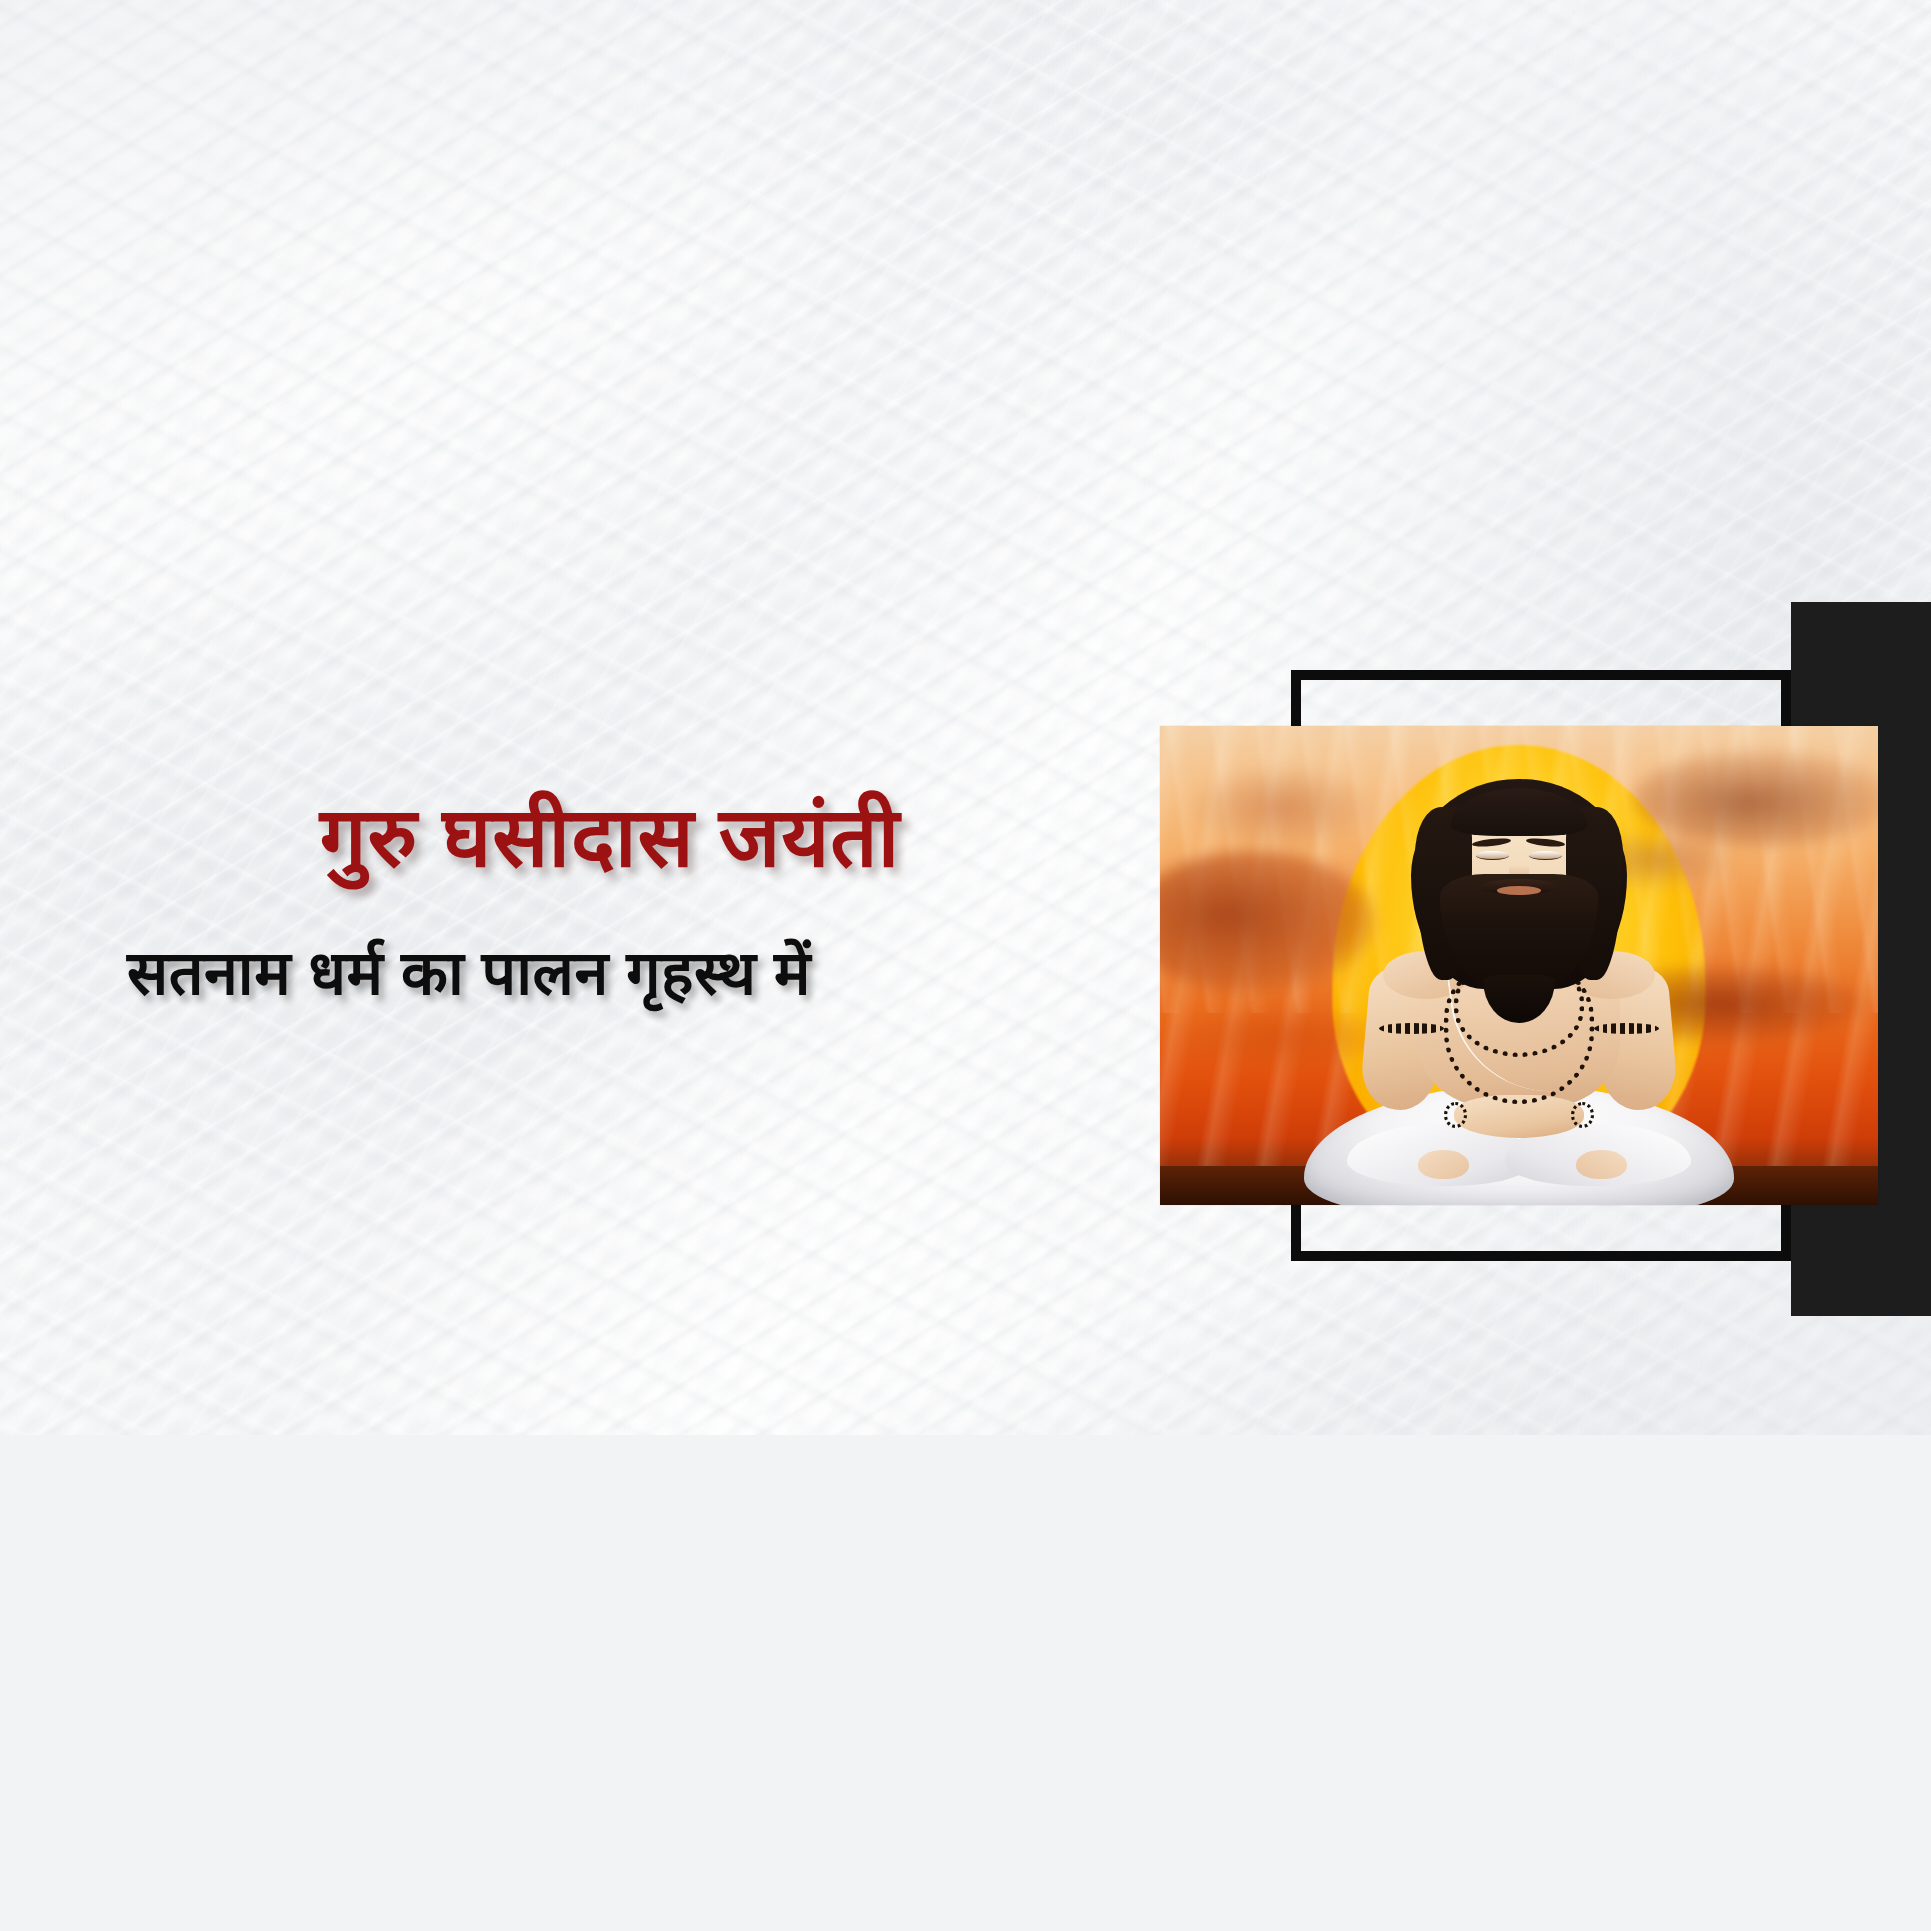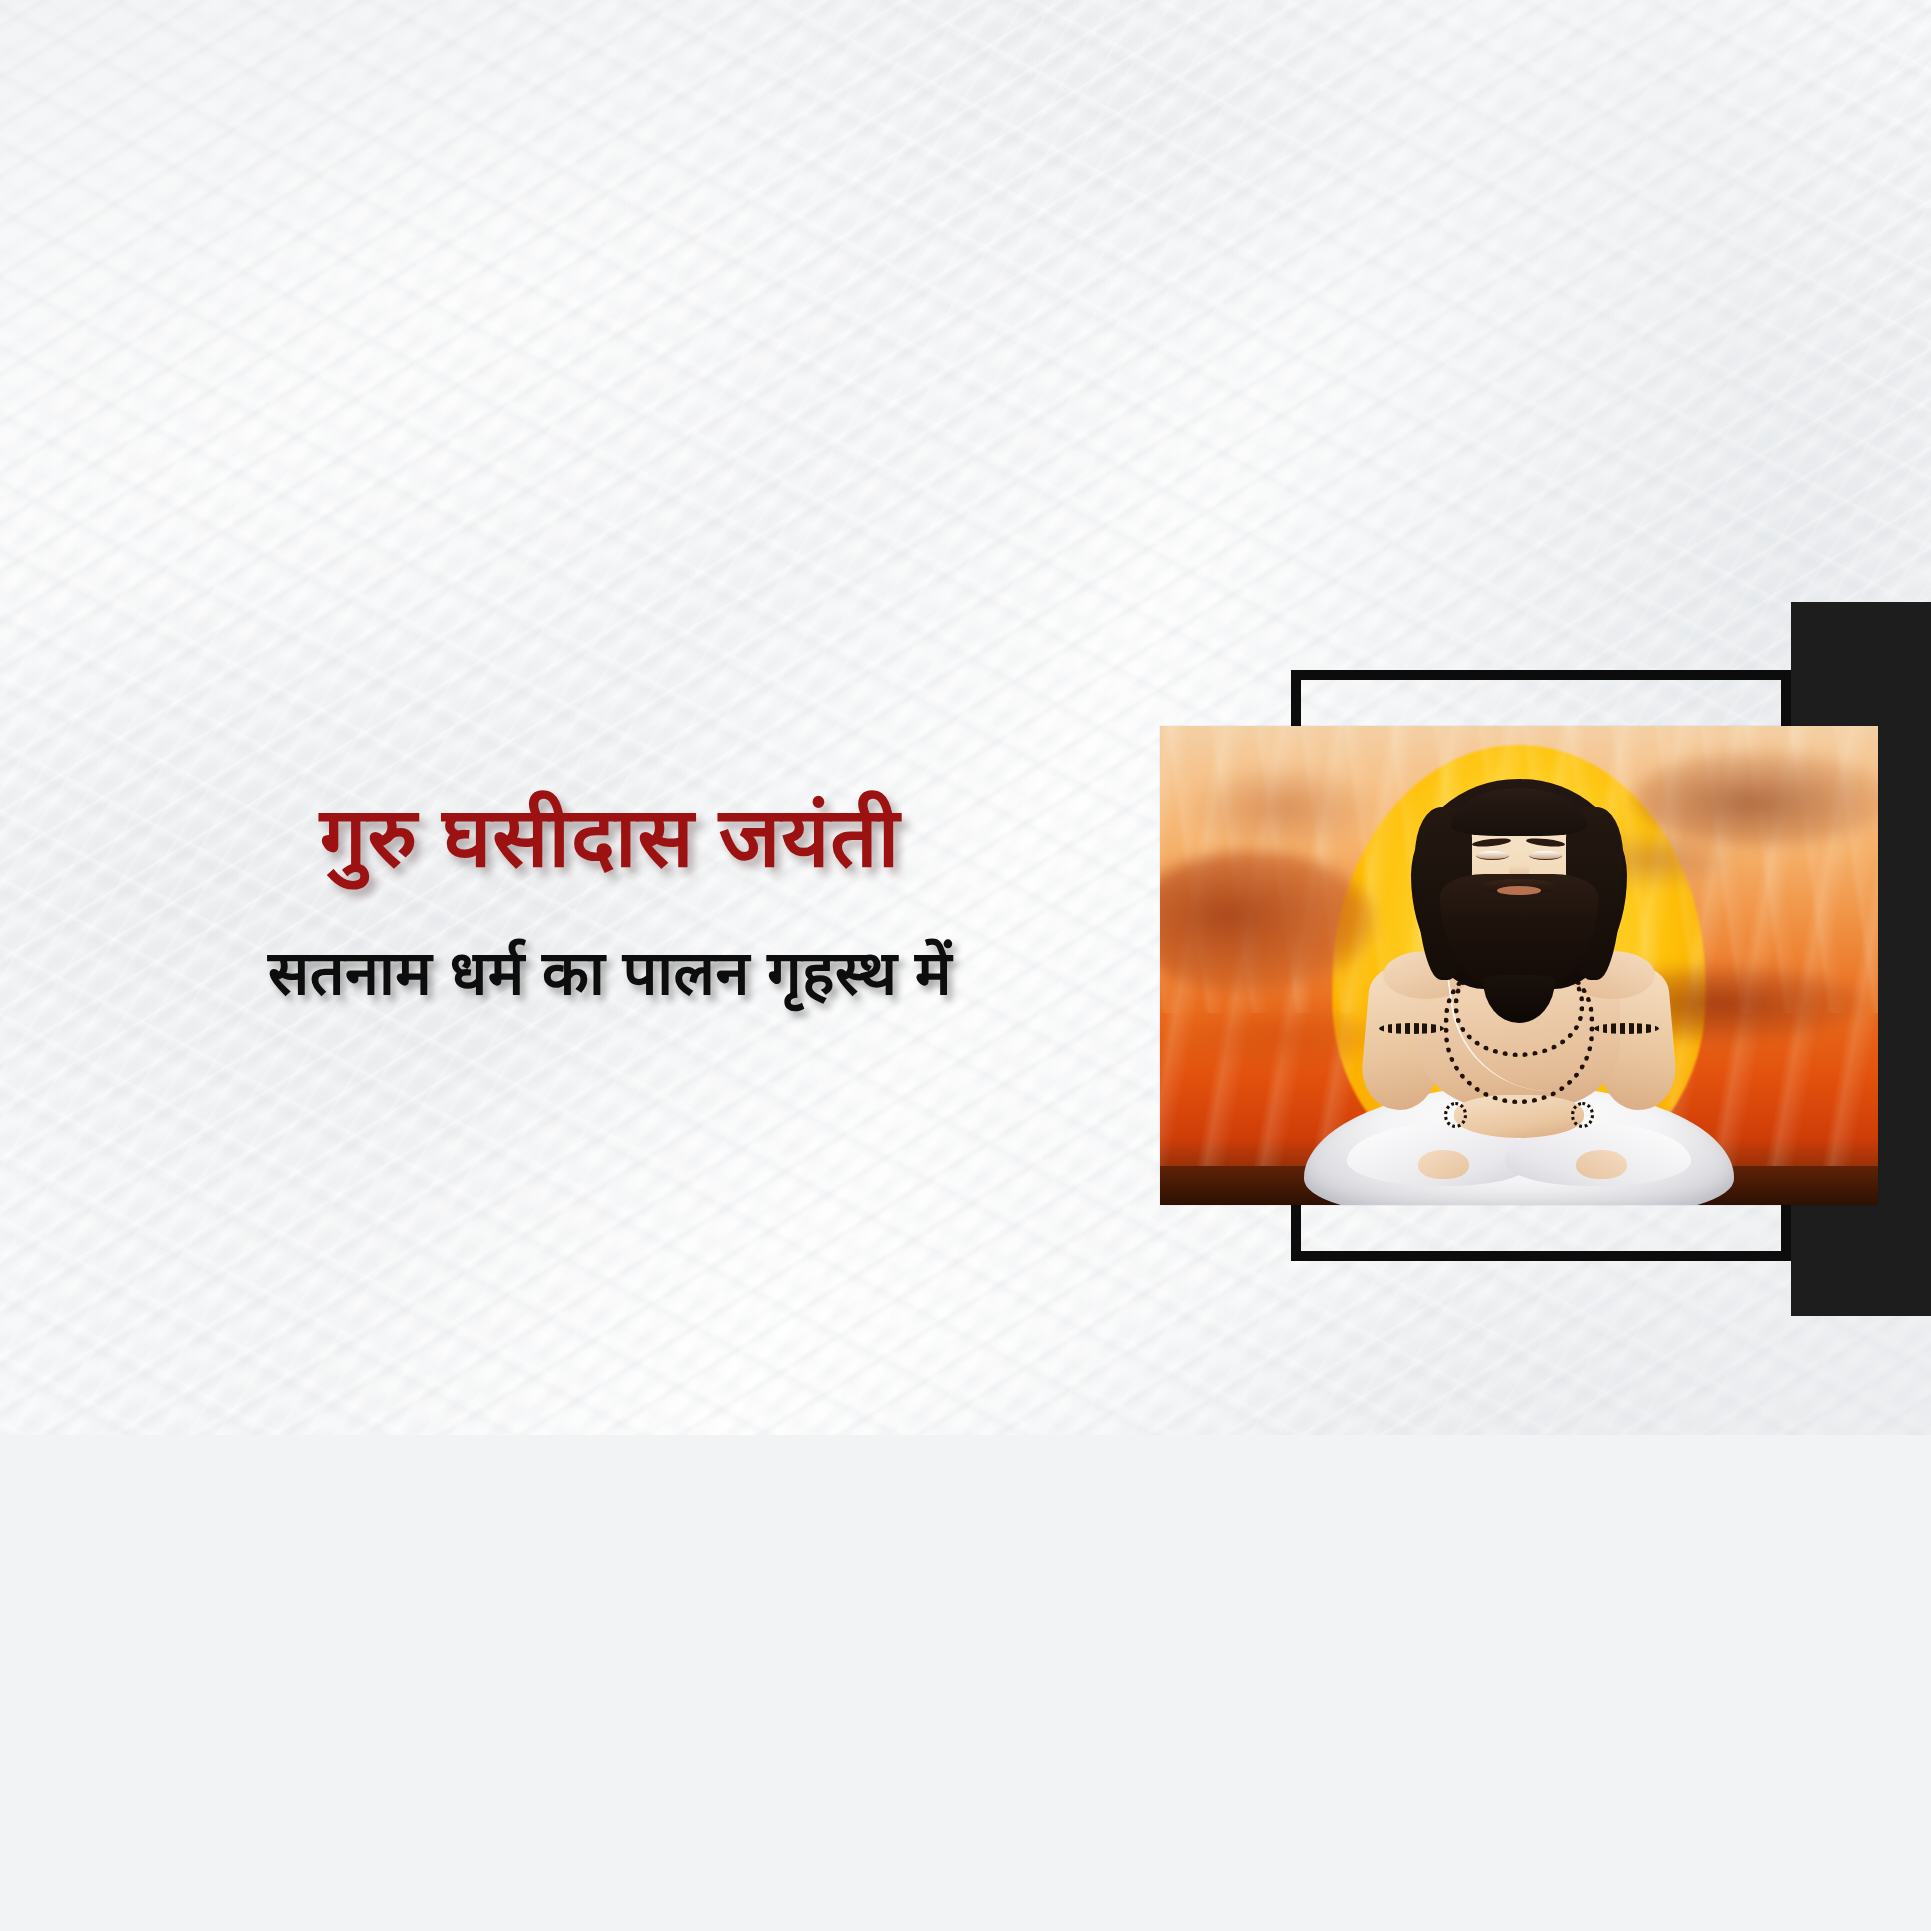--- a/index.html
+++ b/index.html
@@ -106,21 +106,20 @@
     text-shadow:5.8px 6.8px 8.7px rgba(40,10,10,0.30);
     white-space:nowrap;
   }
   #subhead {
     margin-top:44px;
     font-family:"Liberation Sans", sans-serif;
     font-weight:700;
     font-size:61px;
     line-height:1.46;
     color:#0d0d0d;
-    text-align:center;
     letter-spacing:0.5px;
     text-shadow:4.8px 5.8px 7.7px rgba(30,30,30,0.35);
   }
   #subhead .ln { display:block; }
 
   
   #composition {
     position:absolute;
     left:1110px; top:570px;
     width:821px; height:772px;

